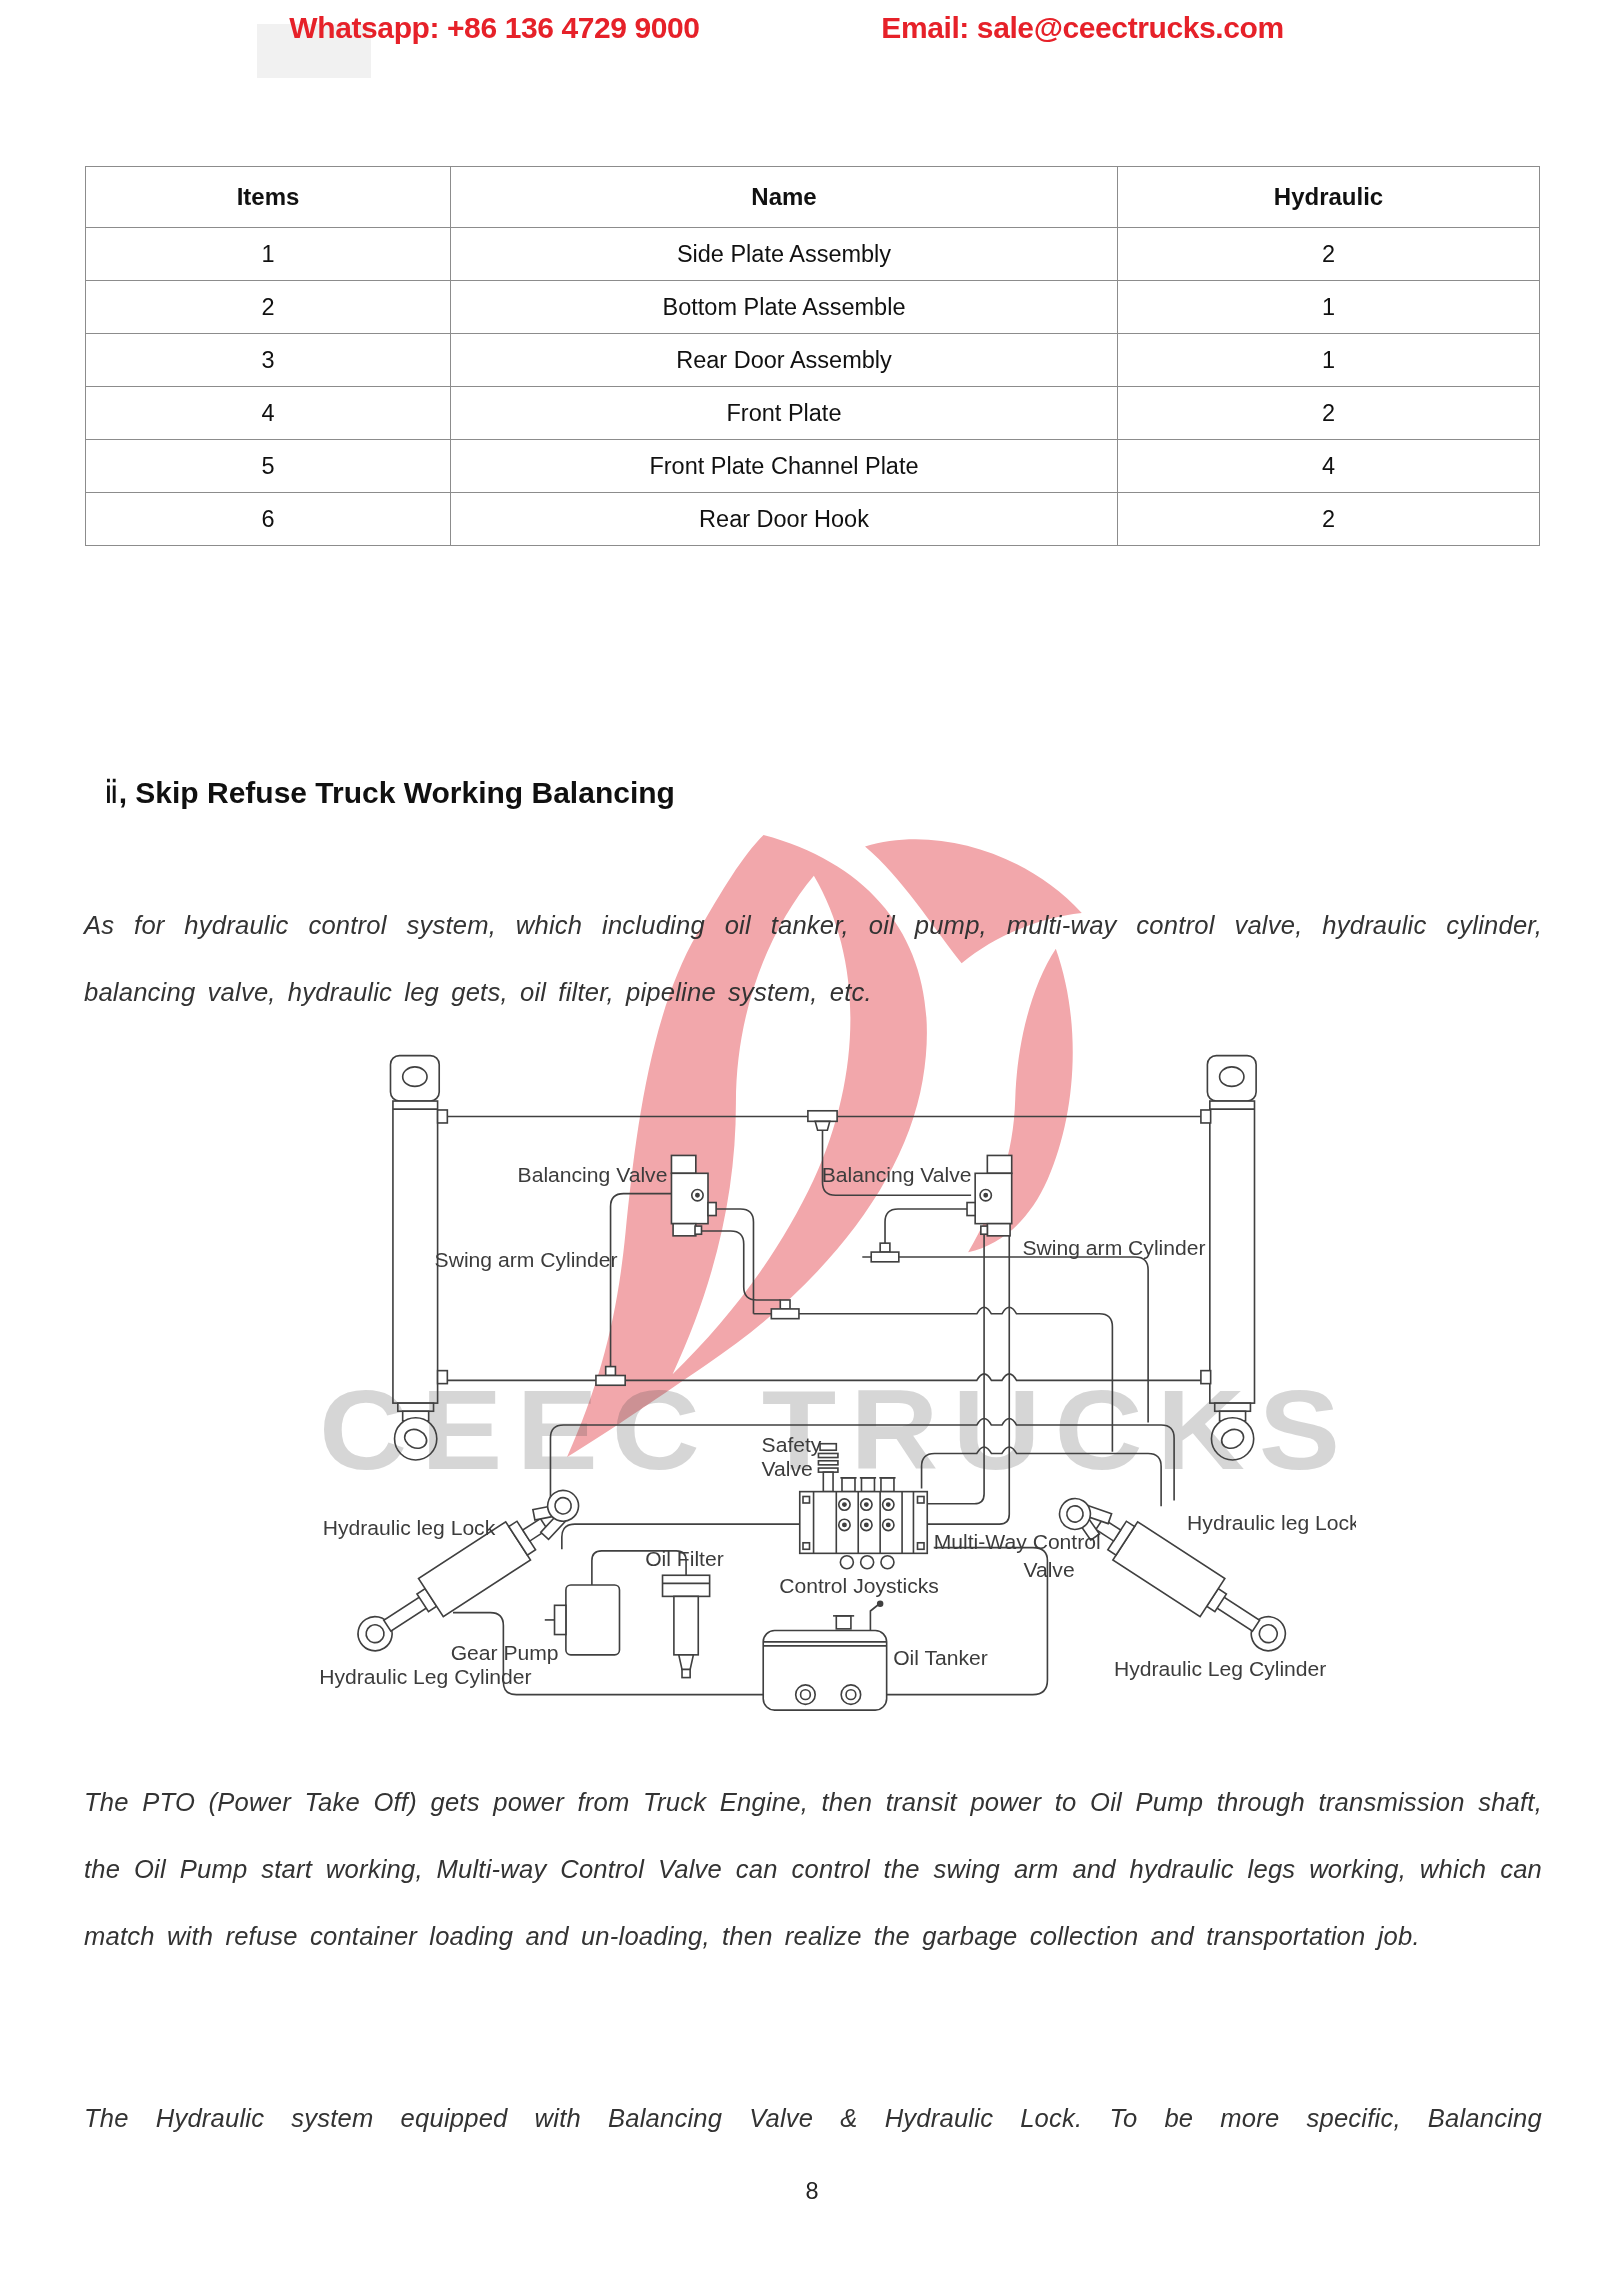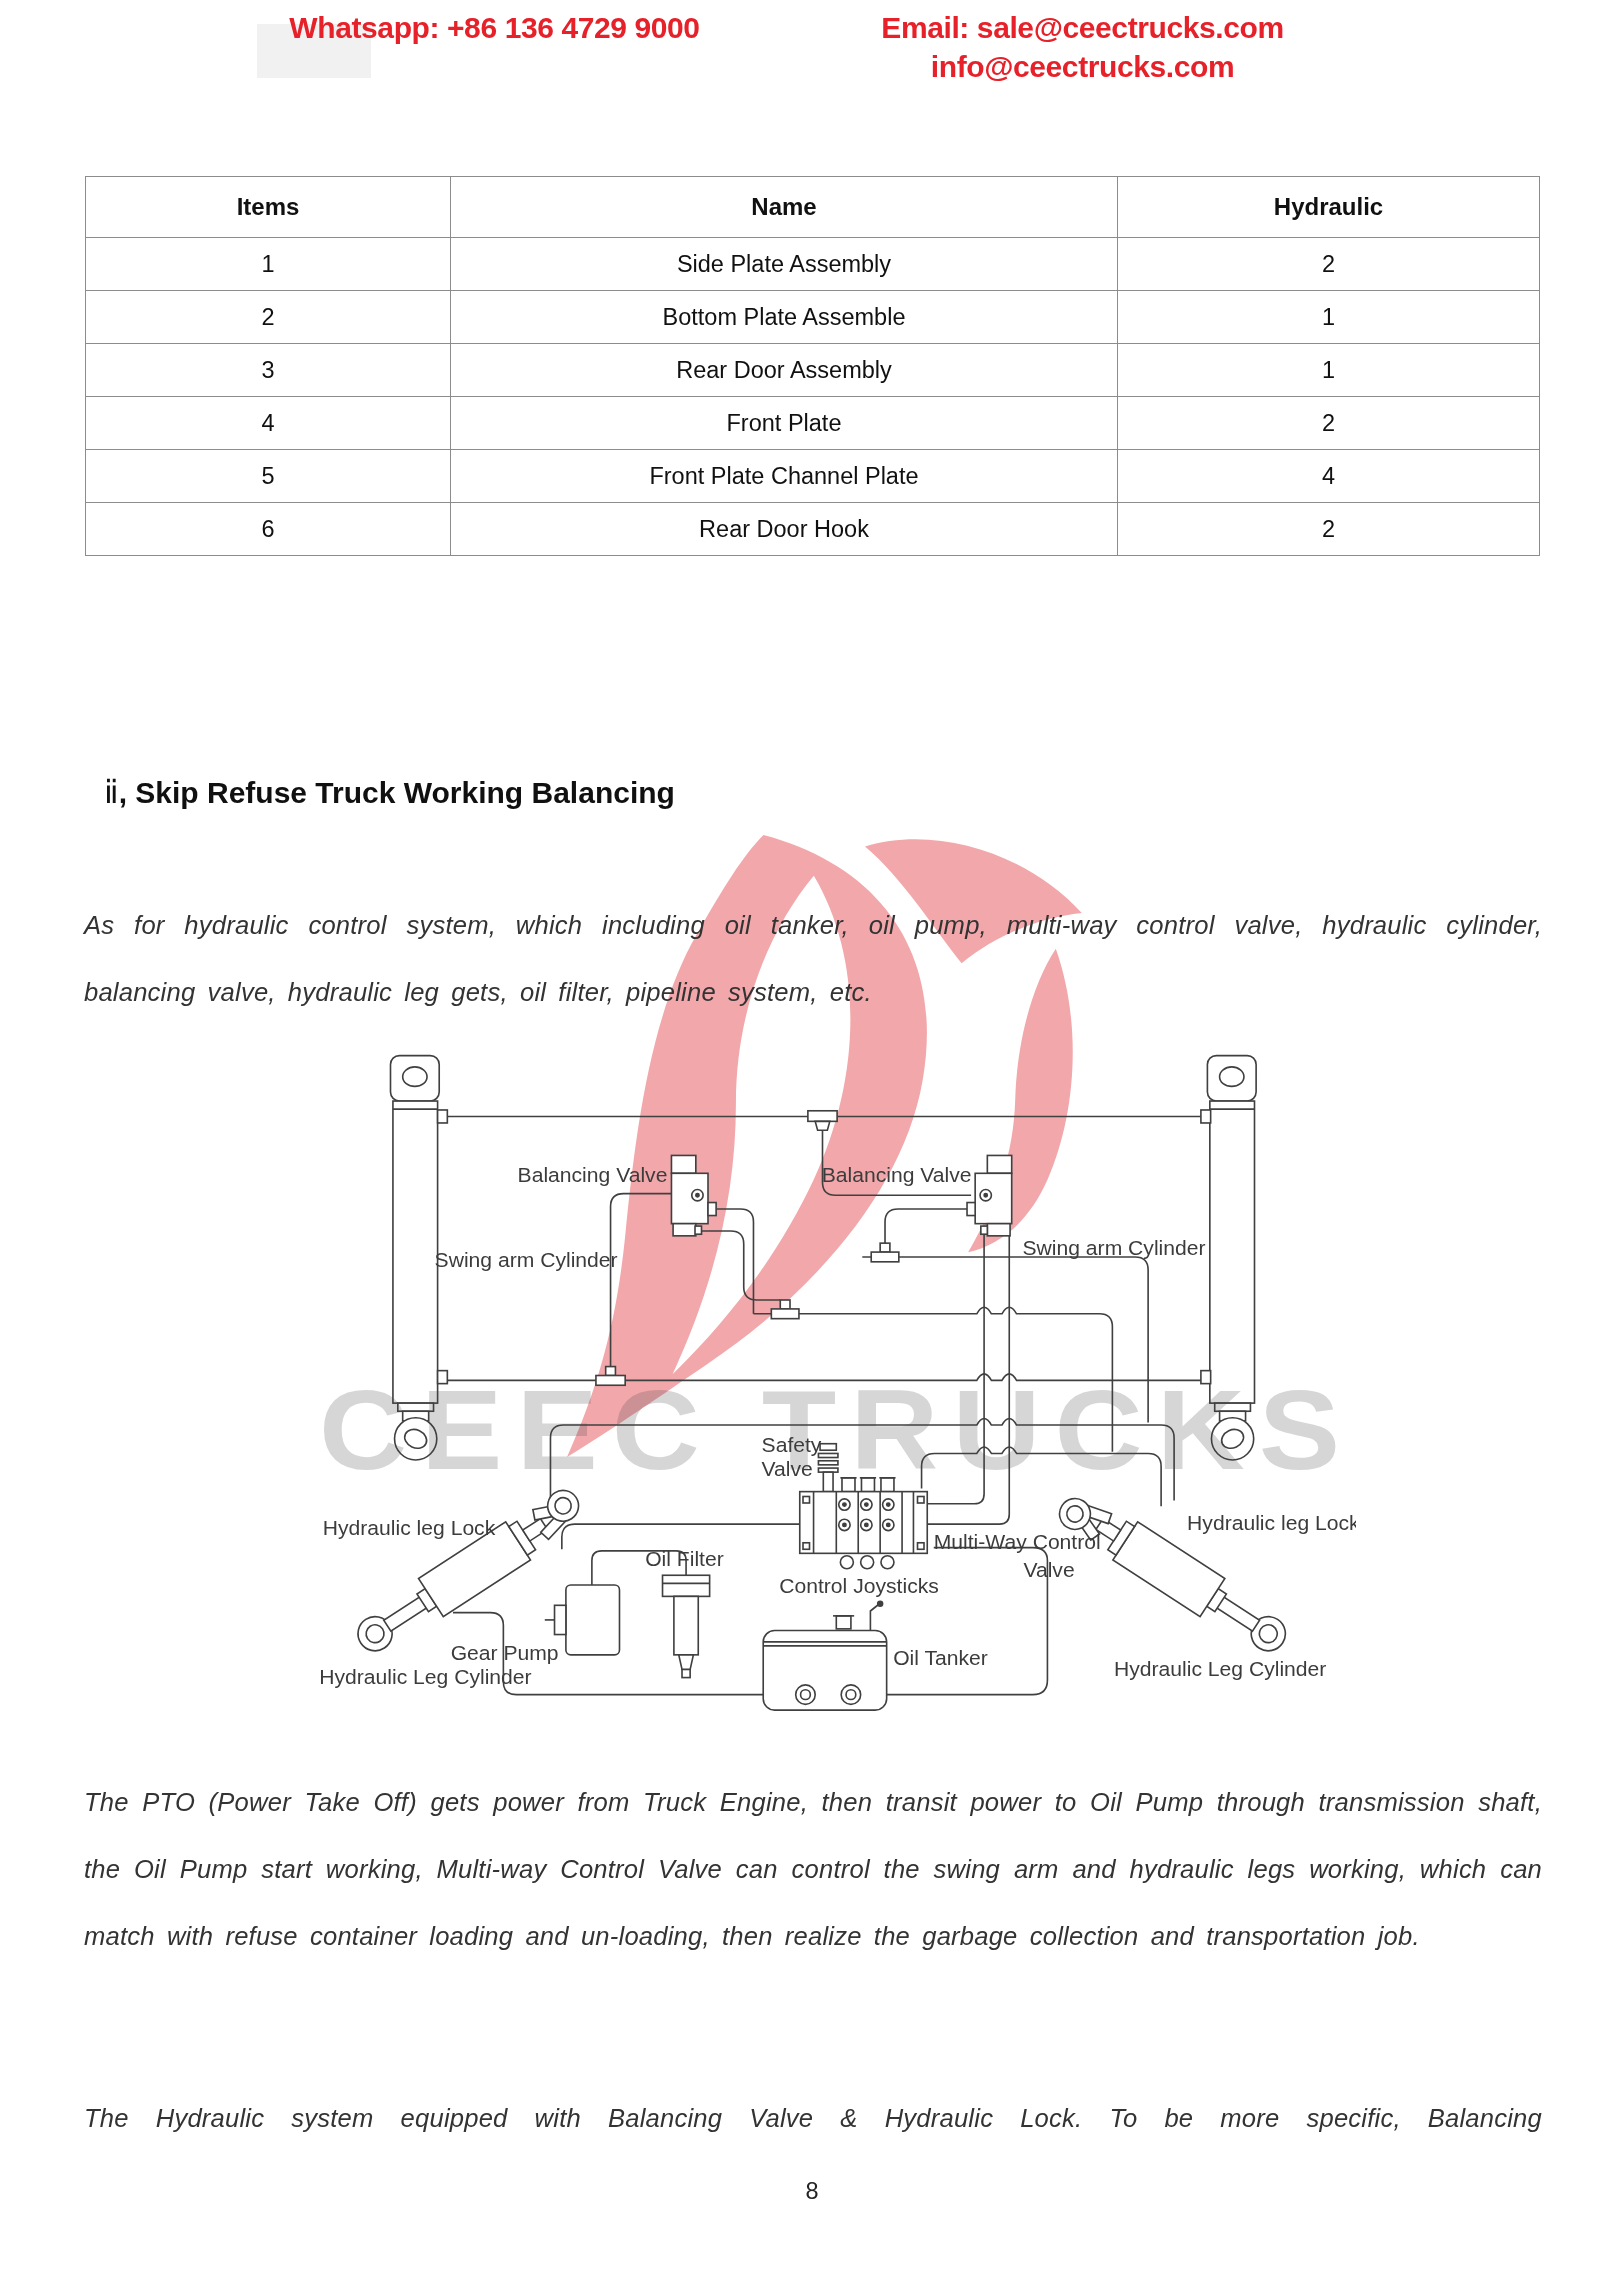--- a/index.html
+++ b/index.html
@@ -7,21 +7,21 @@
   .abs{position:absolute;}
 
   
   .contact{top:8px;left:0;width:1624px;display:flex;}
   .contact .col{color:#e62129;font-size:30px;font-weight:bold;line-height:39px;letter-spacing:-0.4px;}
   .contact .col.left{position:absolute;left:272px;width:445px;text-align:center;}
   .contact .col.right{position:absolute;left:860px;width:445px;text-align:center;}
   .smudge{left:257px;top:24px;width:114px;height:54px;background:#f1f1f1;}
 
   
-  table.parts{position:absolute;left:85px;top:176px;width:1453px;border-collapse:collapse;table-layout:fixed;}
+  table.parts{position:absolute;left:85px;top:166px;width:1453px;border-collapse:collapse;table-layout:fixed;}
   table.parts th, table.parts td{border:1.6px solid #8c8c8c;text-align:center;vertical-align:middle;background:transparent;}
   table.parts th{height:58px;font-size:24px;font-weight:bold;color:#111;}
   table.parts td{height:50px;font-size:23.5px;color:#111;font-weight:normal;}
   col.c1{width:365px;} col.c2{width:667px;} col.c3{width:422px;}
 
   
   .heading{left:104px;top:773px;font-size:30px;color:#101010;white-space:nowrap;}
   .heading .prefix{font-family:"Liberation Serif",serif;font-weight:normal;font-size:32px;}
   .heading .main{font-weight:bold;}
 
@@ -46,21 +46,20 @@
 <body>
 
 <div class="abs smudge"></div>
 
 <div class="abs contact">
   <div class="col left">
     <div>Whatsapp: +86 136 4729 9000</div>
   </div>
   <div class="col right">
     <div>Email: sale@ceectrucks.com</div>
-    <div>info@ceectrucks.com</div>
   </div>
 </div>
 
 <table class="parts">
   <colgroup>
       <col class="c1">
       <col class="c2">
       <col class="c3">
     </colgroup>
   <thead>

